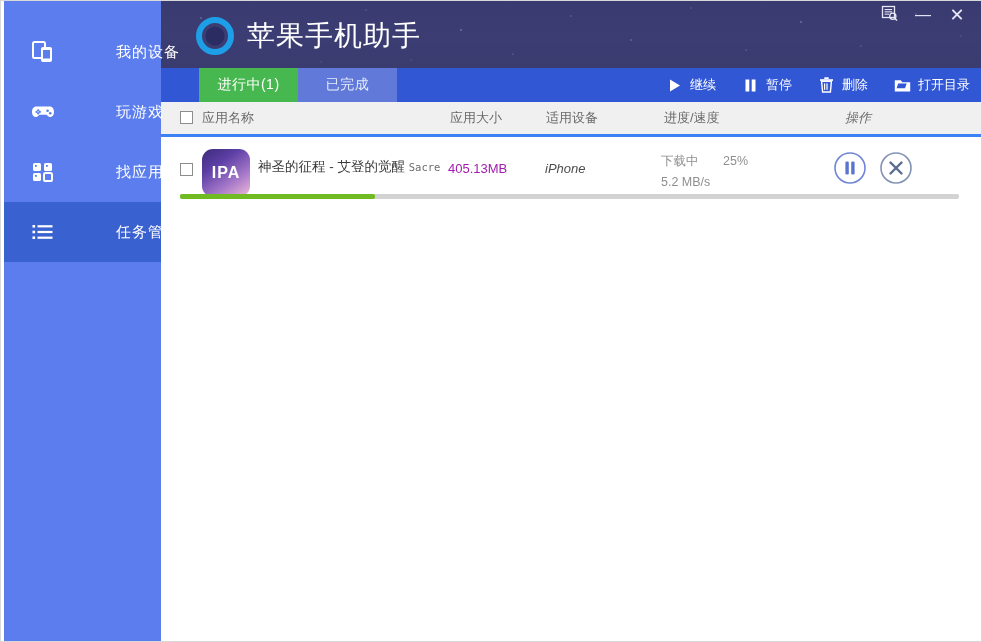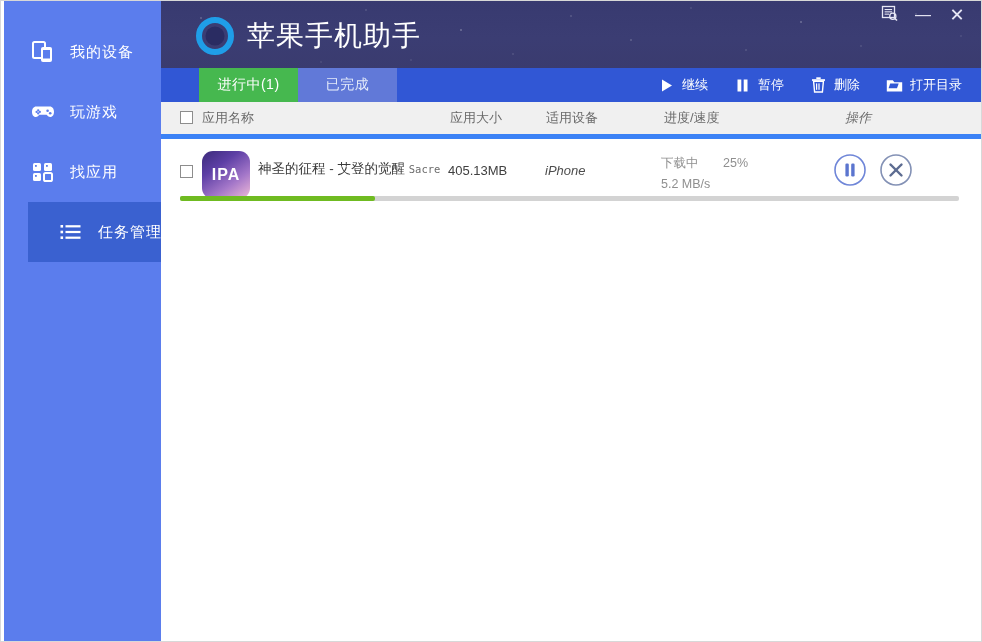--- a/index.html
+++ b/index.html
@@ -31,24 +31,24 @@
     z-index: 4;
   }
   .sidebar-item {
     position: relative;
     height: 60px;
     display: flex;
     align-items: center;
     padding-left: 30px;
     box-sizing: border-box;
     cursor: pointer;
+    gap: 46px;
   }
   .sidebar-item.active {
     background: #3a61d0;
-    margin-left: 28px;
   }
   .sidebar-item .si-icon {
     width: 26px;
     height: 26px;
     margin-right: 14px;
     display: flex;
     align-items: center;
     justify-content: center;
     flex: none;
   }
@@ -155,21 +155,21 @@
     color: #ffffff;
   }
   .tab.inactive {
     background: #6179d8;
     color: #e3eaf9;
   }
   .toolbar {
     margin-left: auto;
     display: flex;
     align-items: center;
-    padding-right: 20px;
+    padding-right: 12px;
   }
   .tool-btn {
     display: flex;
     align-items: center;
     margin-left: 26px;
     cursor: pointer;
   }
   .tool-btn .tb-icon {
     width: 17px; height: 17px;
     margin-right: 7px;
@@ -189,21 +189,21 @@
     position: absolute;
     left: 161px; top: 102px;
     width: 821px; height: 540px;
     background: #ffffff;
     z-index: 2;
   }
   .list-head {
     position: relative;
     height: 32px;
     background: #f0f0f0;
-    border-bottom: 5px solid #3b82f6;
+    border-bottom: 3px solid #3b82f6;
   }
   .chk {
     width: 13px; height: 13px;
     border: 1px solid #8d8d8d;
     background: #ffffff;
     box-sizing: border-box;
     display: inline-block;
     cursor: pointer;
   }
   .col {
@@ -261,21 +261,21 @@
   }
   .app-name .latin {
     font-family: "DejaVu Sans Mono", "Liberation Mono", monospace;
     font-size: 10.5px;
     color: #6b6b6b;
   }
   .app-size {
     position: absolute;
     left: 287px; top: 24px;
     font-size: 13px;
-    color: #404040;
+    color: #a21caf;
   }
   .app-device {
     position: absolute;
     left: 384px; top: 24px;
     font-size: 13px;
     color: #4d4d4d;
     font-style: italic;
   }
   .prog-status {
     position: absolute;

